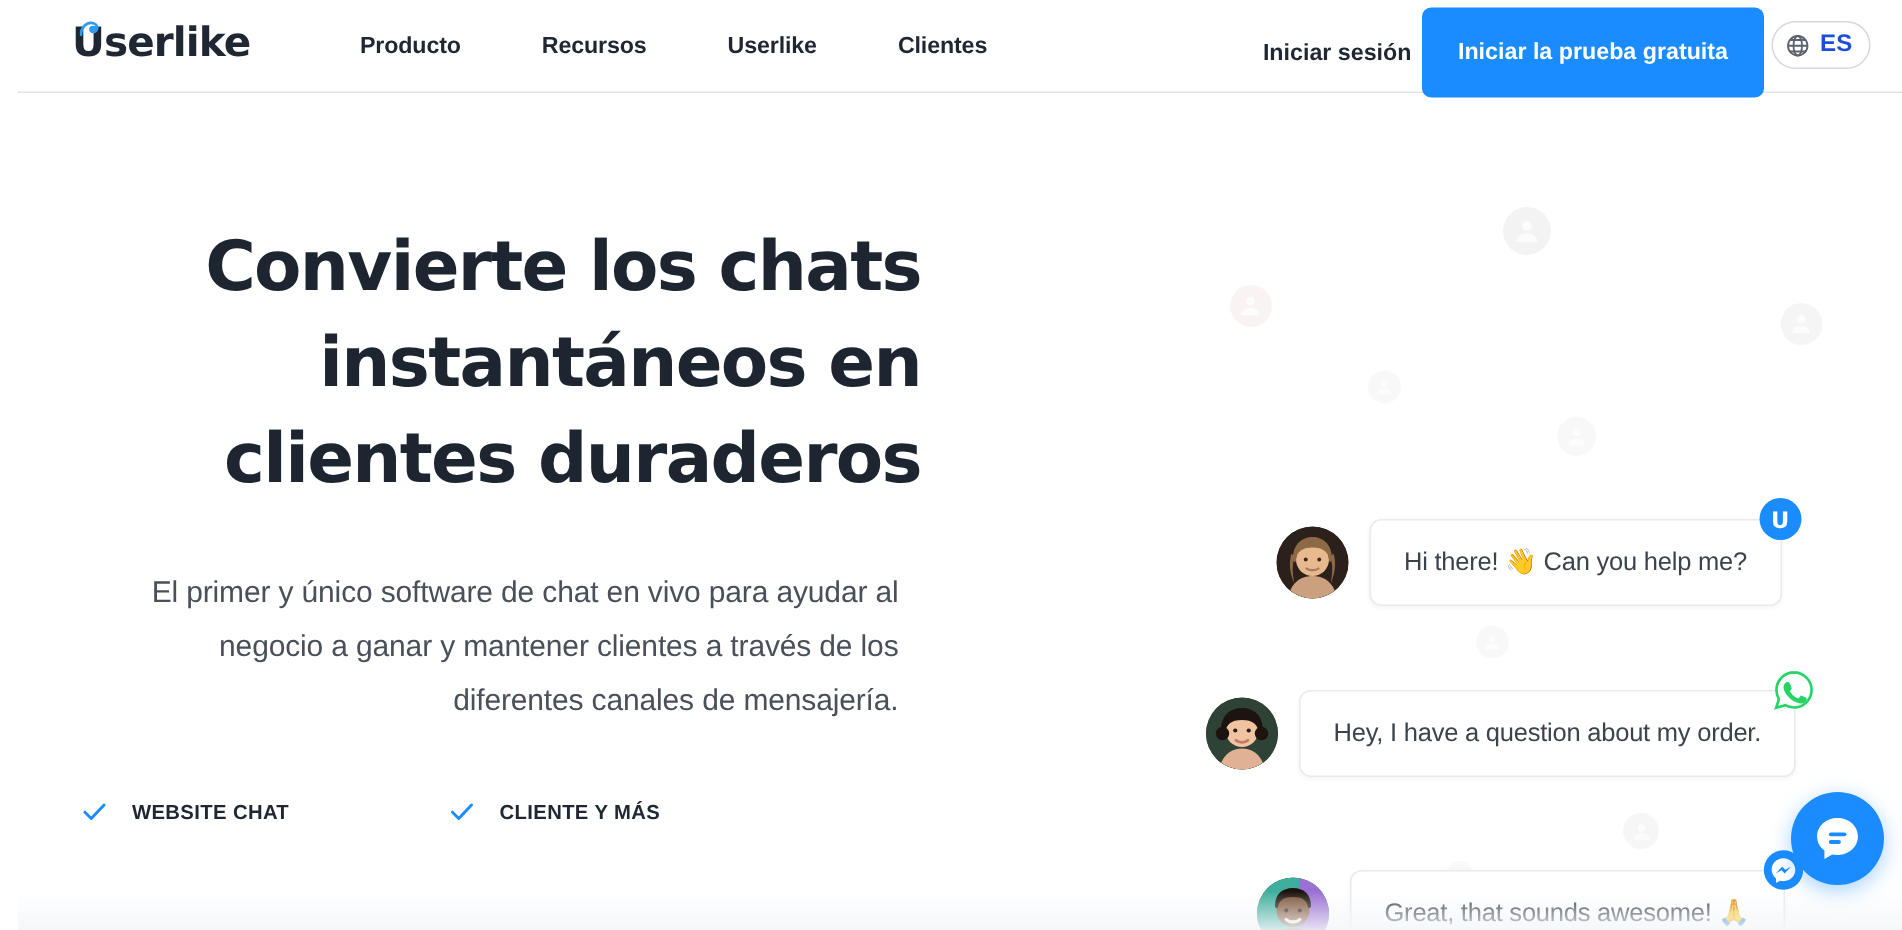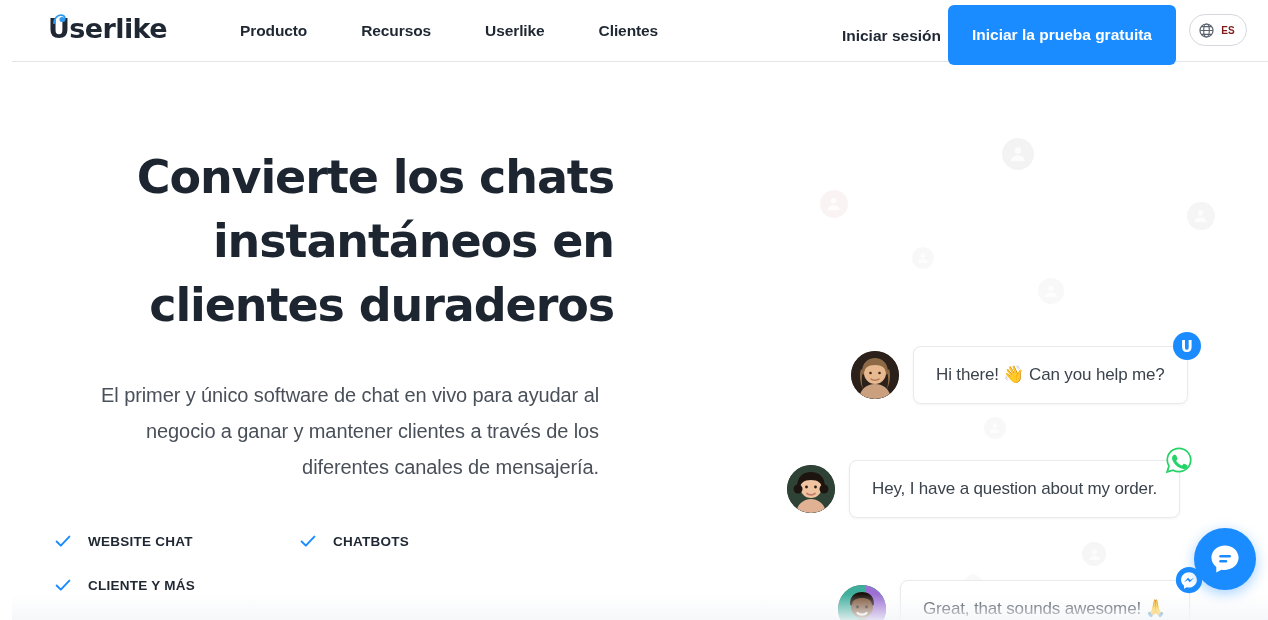--- a/index.html
+++ b/index.html
@@ -125,23 +125,23 @@
     display: flex;
     align-items: center;
     gap: 6px;
     border: 1px solid #d5d8de;
     border-radius: 17px;
     background: #fff;
     cursor: pointer;
   }
   .globe-icon { width: 17px; height: 17px; color: #5b636e; display: block; }
   .lang-label {
-    font-size: 10px;
+    font-size: 16px;
     font-weight: 600;
-    color: #7f1d1d;
+    color: #1d4ed8;
     letter-spacing: 0.2px;
   }
 
   
   .hero-left {
     position: absolute;
     left: 42px;
     top: 145px;
     width: 600px;
     z-index: 10;
@@ -342,26 +342,20 @@
 
     <div class="features">
 
       <div class="feature">
         <svg class="check-icon" viewBox="0 0 24 24" fill="none" aria-hidden="true">
           <path d="M3.5 12.6l5.6 5.6L20.5 6.2" stroke="currentColor" stroke-width="2.6" stroke-linecap="round" stroke-linejoin="round"></path>
         </svg>
         <span class="feature-label">WEBSITE CHAT</span>
       </div>
 
-      <div class="feature">
-        <svg class="check-icon" viewBox="0 0 24 24" fill="none" aria-hidden="true">
-          <path d="M3.5 12.6l5.6 5.6L20.5 6.2" stroke="currentColor" stroke-width="2.6" stroke-linecap="round" stroke-linejoin="round"></path>
-        </svg>
-        <span class="feature-label">CHATBOTS</span>
-      </div>
 
 
       <div class="feature">
         <svg class="check-icon" viewBox="0 0 24 24" fill="none" aria-hidden="true">
           <path d="M3.5 12.6l5.6 5.6L20.5 6.2" stroke="currentColor" stroke-width="2.6" stroke-linecap="round" stroke-linejoin="round"></path>
         </svg>
         <span class="feature-label">CLIENTE Y MÁS</span>
       </div>
 
     </div>
@@ -440,21 +434,21 @@
         </svg>
       </div>
       <div class="bubble">
         <span>Hi there! 👋 Can you help me?</span>
         <span class="badge badge-userlike">
           <span class="u-glyph">U</span>
         </span>
       </div>
     </div>
 
-    <div class="chat-row" style="left:75px; top:398px;">
+    <div class="chat-row" style="left:92px; top:398px;">
       <div class="avatar" style="background:#23312a;">
         <svg viewBox="0 0 48 48" aria-hidden="true">
           <defs>
               <clipPath id="c2">
                 <circle cx="24" cy="24" r="24"></circle>
               </clipPath>
             </defs>
           <g clip-path="url(#c2)">
             <rect width="48" height="48" fill="#2e4236"></rect>
             <path d="M9 50c0-10 7-16 15-16s15 6 15 16z" fill="#e0b193"></path>

